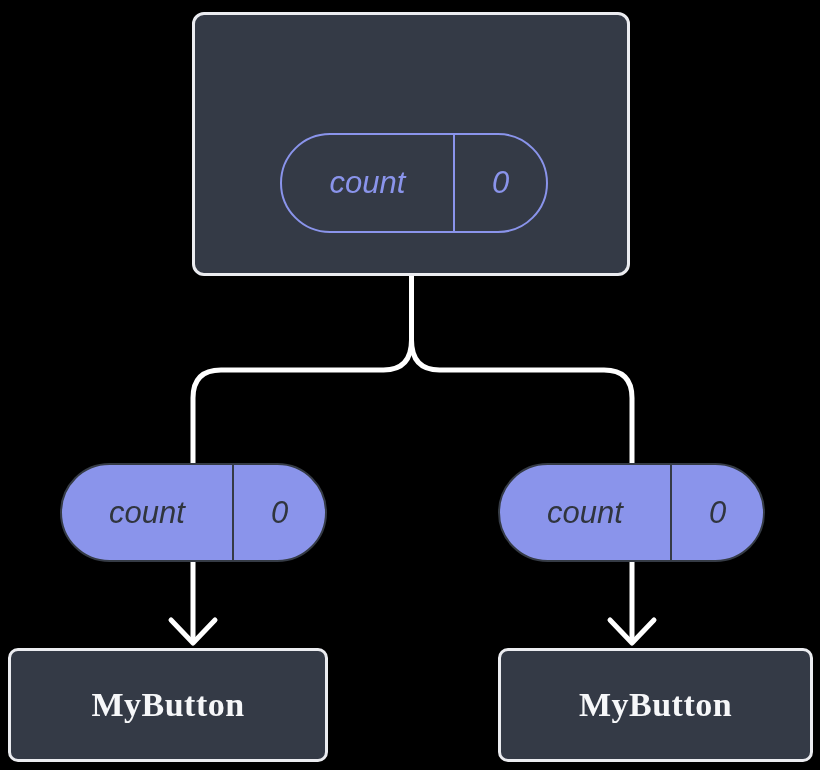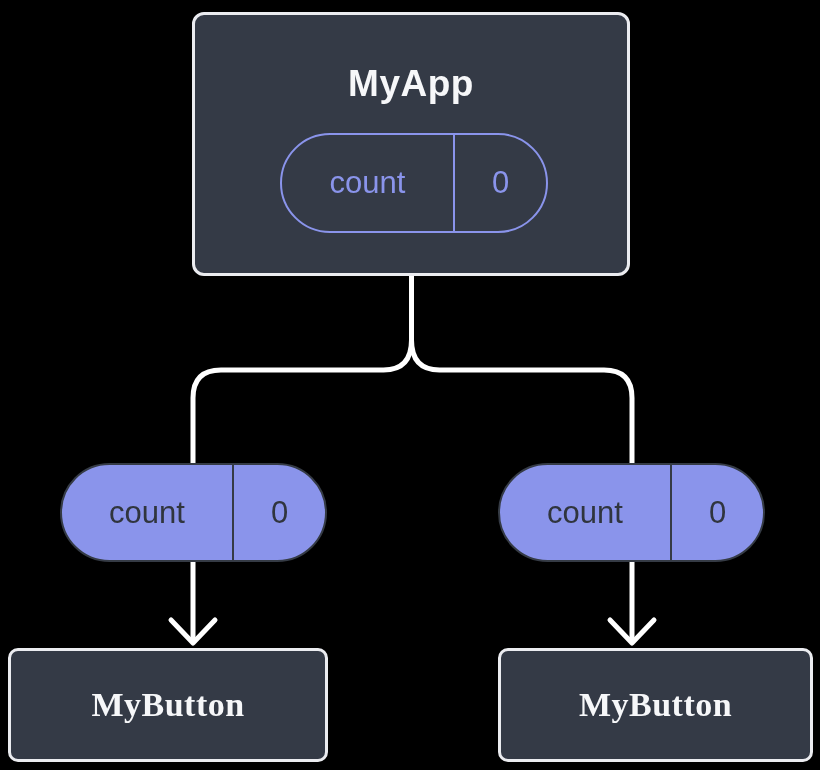--- a/index.html
+++ b/index.html
@@ -70,20 +70,21 @@
     display: flex;
     align-items: stretch;
     border-radius: 50px;
     overflow: hidden;
     font-size: 31px;
   }
   .pill-name, .pill-value {
     display: flex;
     align-items: center;
     justify-content: center;
+    font-style: italic;
   }
   .pill-outline {
     position: absolute;
     left: 85px; top: 118px;
     width: 268px; height: 100px;
     border: 2px solid var(--accent-purple);
     color: var(--accent-purple);
     background: transparent;
   }
   .pill-outline .pill-name { width: 173px; border-right: 2px solid var(--accent-purple); }
@@ -110,21 +111,20 @@
     <path d="M 411.5 275 V 340"></path>
     <path d="M 411.5 340 Q 411.5 370 383.5 370 H 221 Q 193 370 193 398 V 465"></path>
     <path d="M 411.5 340 Q 411.5 370 439.5 370 H 604 Q 632 370 632 398 V 465"></path>
     <path d="M 193 560 V 638"></path>
     <path d="M 171 620 L 193 643 L 215 620"></path>
     <path d="M 632 560 V 638"></path>
     <path d="M 610 620 L 632 643 L 654 620"></path>
   </svg>
 
   <div class="node node-root">
-    <div class="node-title">MyApp</div>
     <div class="pill pill-outline">
       <div class="pill-name">count</div>
       <div class="pill-value">0</div>
     </div>
   </div>
 
   <div class="pill pill-filled pill-filled-left">
     <div class="pill-name">count</div>
     <div class="pill-value">0</div>
   </div>

